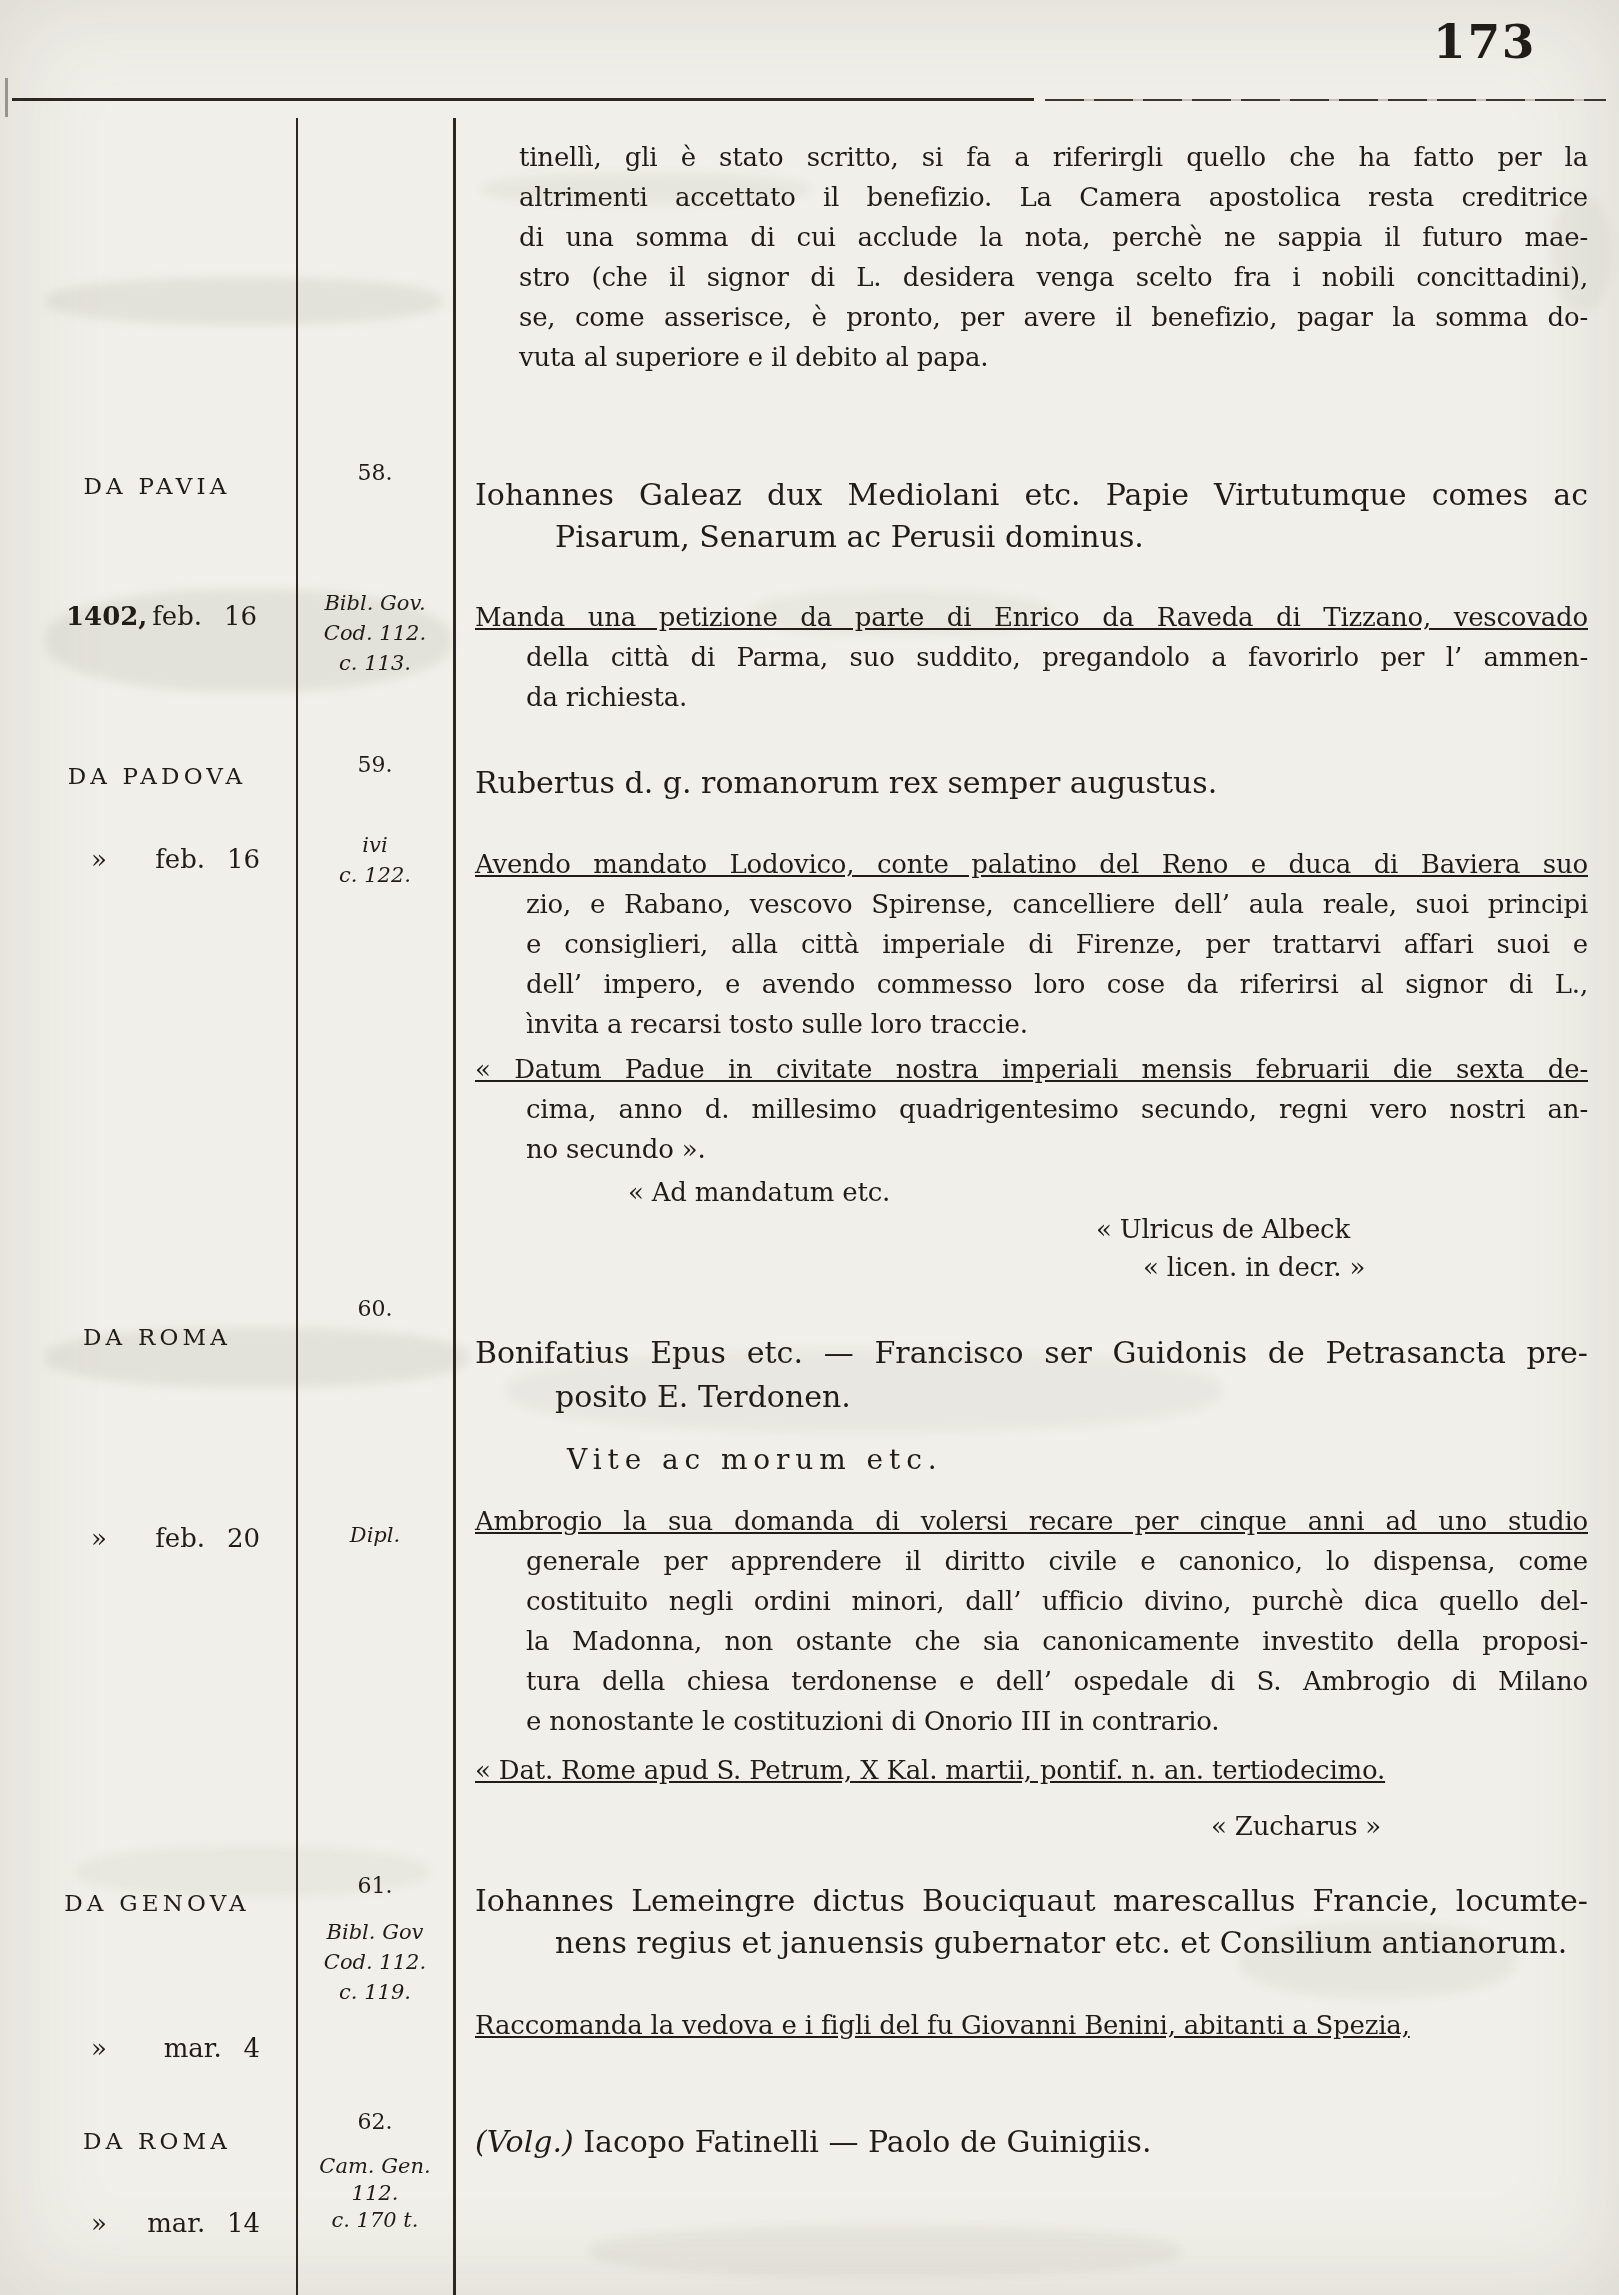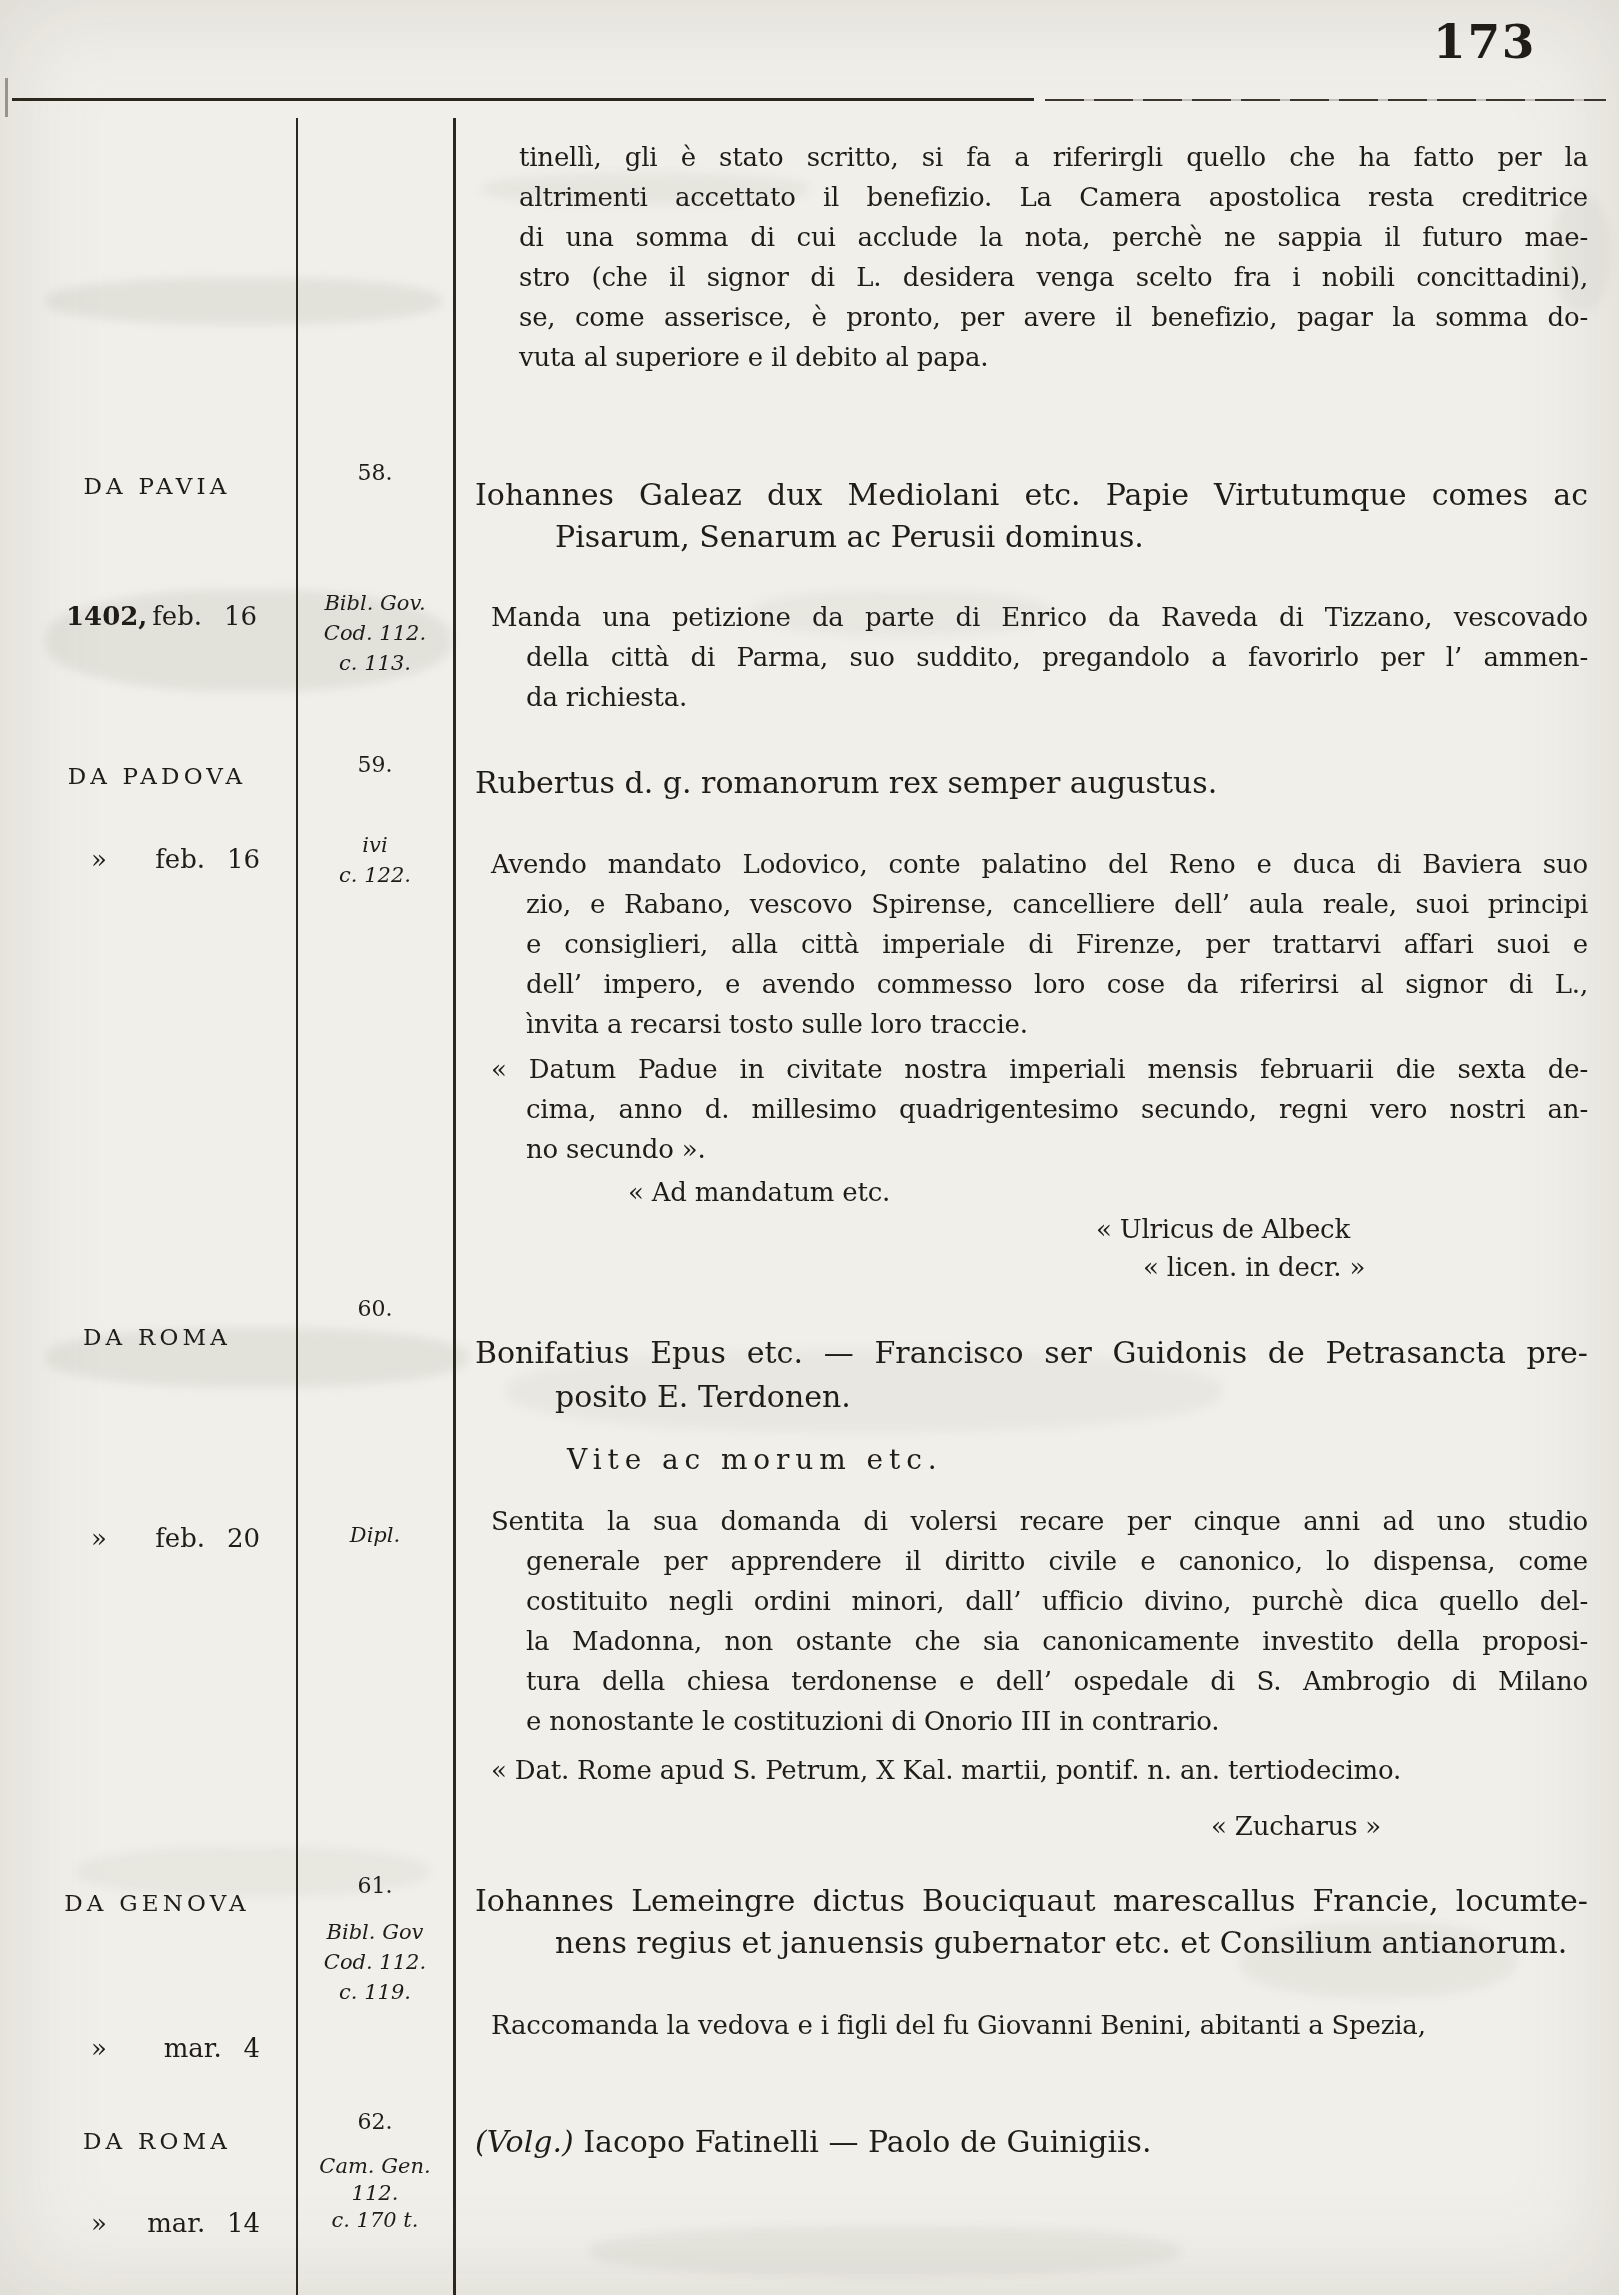--- a/index.html
+++ b/index.html
@@ -41,21 +41,21 @@
   .src .tline{text-align:center !important;text-align-last:center !important;margin-left:0 !important;}
 
   
   .main{position:absolute;left:475px;width:1113px;}
   .body-par{font-size:26px;line-height:40px;letter-spacing:-0.2px;}
   .head-par{font-size:30px;line-height:42px;}
   .head-par.lh52{line-height:44px;}
   .tline{text-align:justify;text-align-last:justify;}
   .tline:last-child{text-align-last:left;}
   .para .tline{margin-left:51px;}
-  .para .tline:first-child{margin-left:16px;}
+  .para .tline:first-child{margin-left:0;text-decoration:underline;}
   .cont .tline{margin-left:44px !important;}
   .heading .tline{margin-left:80px;}
   .heading .tline:first-child{margin-left:0;}
   .stretch .tline:last-child{text-align-last:justify;}
   .subhead{position:absolute;left:567px;font-size:28px;letter-spacing:5.9px;}
   .line-abs{position:absolute;font-size:26px;line-height:40px;letter-spacing:-0.2px;white-space:nowrap;}
   .volg{font-style:italic;}
 
   
   .stain{position:absolute;background:rgba(110,105,92,.10);filter:blur(5px);border-radius:45%;}
@@ -150,21 +150,21 @@
   </div>
   <div class="src" style="top:1520px;">
       <div class="tline">Dipl.</div>
     </div>
   <div class="main head-par lh52 heading" style="top:1331px;">
       <div class="tline">Bonifatius Epus etc. — Francisco ser Guidonis de Petrasancta pre-</div>
       <div class="tline">posito E. Terdonen.</div>
     </div>
   <div class="subhead" style="top:1443px;">Vite ac morum etc.</div>
   <div class="main body-par para" style="top:1501px;">
-      <div class="tline">Sentita la sua domanda di volersi recare per cinque anni ad uno studio</div>
+      <div class="tline">Ambrogio la sua domanda di volersi recare per cinque anni ad uno studio</div>
       <div class="tline">generale per apprendere il diritto civile e canonico, lo dispensa, come</div>
       <div class="tline">costituito negli ordini minori, dall’ ufficio divino, purchè dica quello del-</div>
       <div class="tline">la Madonna, non ostante che sia canonicamente investito della proposi-</div>
       <div class="tline">tura della chiesa terdonense e dell’ ospedale di S. Ambrogio di Milano</div>
       <div class="tline">e nonostante le costituzioni di Onorio III in contrario.</div>
     </div>
   <div class="main body-par para" style="top:1750px;">
       <div class="tline">« Dat. Rome apud S. Petrum, X Kal. martii, pontif. n. an. tertiodecimo.</div>
     </div>
   <div class="line-abs" style="left:1211px;top:1806px;">« Zucharus »</div>

